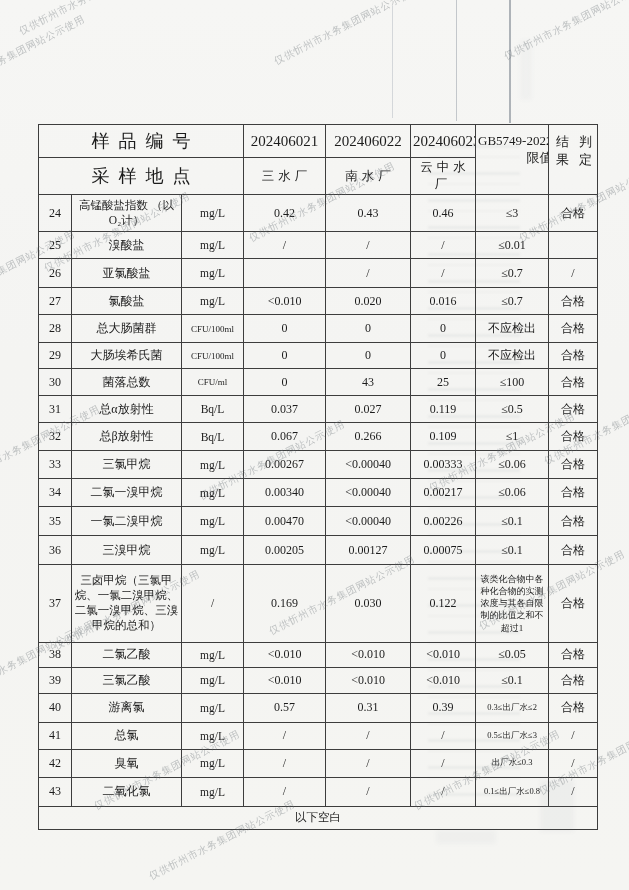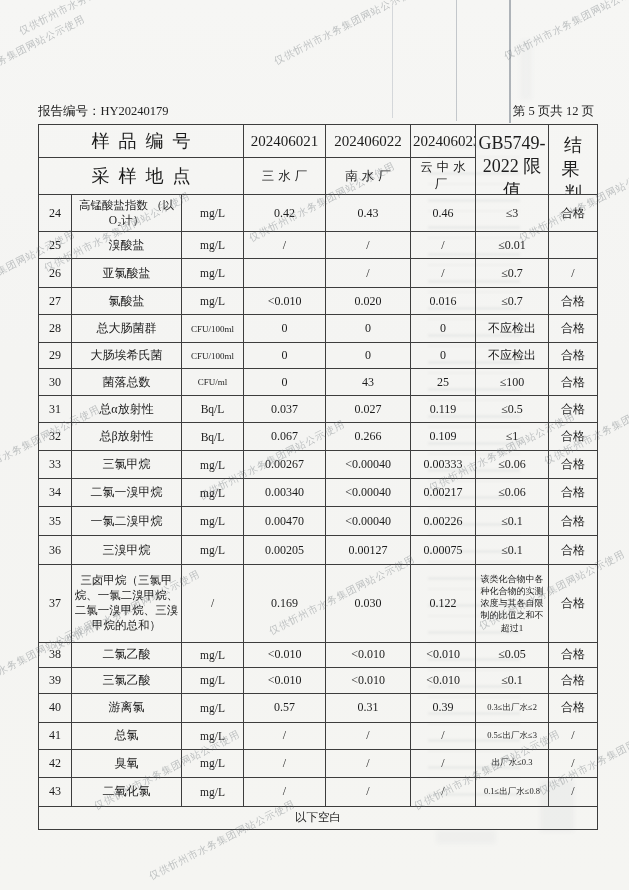--- a/index.html
+++ b/index.html
@@ -35,22 +35,22 @@
   }
   td.c-name{text-align:left;padding-left:7px;line-height:1.25;margin-left:8px;}
   td.c-unit{font-size:11.5px;}
   td.c-unit.small-unit{font-size:9px;}
   td.c-limit.small-limit{font-size:8.5px;letter-spacing:0;}
   td.c-limit.tiny-limit{font-size:9px;line-height:1.35;padding:8px 3px;}
   td.c-name.multi-line{font-size:11.5px;line-height:1.3;}
   .hdr-spaced{letter-spacing:9px;text-indent:9px;font-size:18px;}
   .loc-spaced{letter-spacing:4px;text-indent:4px;font-size:12.5px;}
   .sample-id{font-size:15px;}
-  .two-line-hdr{display:flex;flex-direction:column;justify-content:space-around;
-    height:54px;font-size:18px;}
+  .two-line-hdr{display:flex;flex-direction:row;justify-content:space-around;
+    height:54px;font-size:13px;text-align:right;}
   .two-line-hdr .ls{letter-spacing:5px;text-indent:5px;}
   tfoot td{ text-align:left;padding-left:7px;font-size:11.5px;}
 
   
   #wm-layer{position:absolute;inset:0;z-index:6;pointer-events:none;}
   .wm{
     position:absolute;white-space:nowrap;
     font-family:"Liberation Sans","DejaVu Sans",sans-serif;
     font-size:10px;letter-spacing:0.8px;
     color:rgba(106,112,118,0.40);
@@ -81,24 +81,20 @@
 
   <div class="artifact" id="vline-a"></div>
   <div class="artifact" id="vline-b"></div>
   <div class="artifact" id="vline-c"></div>
   <div class="artifact ghost-col"></div>
   <div class="artifact ghost-blob" id="blob1"></div>
   <div class="artifact ghost-blob" id="blob2"></div>
   <div class="artifact ghost-blob" id="blob3"></div>
 
 
-  <div class="meta-line">
-    <span>报告编号：HY20240179</span>
-    <span>第 5 页共 12 页</span>
-  </div>
 
   <table class="report">
     <colgroup>
       <col style="width:33px">
         <col style="width:110px">
         <col style="width:62px">
       <col style="width:82px">
         <col style="width:85px">
         <col style="width:65px">
       <col style="width:73px">

